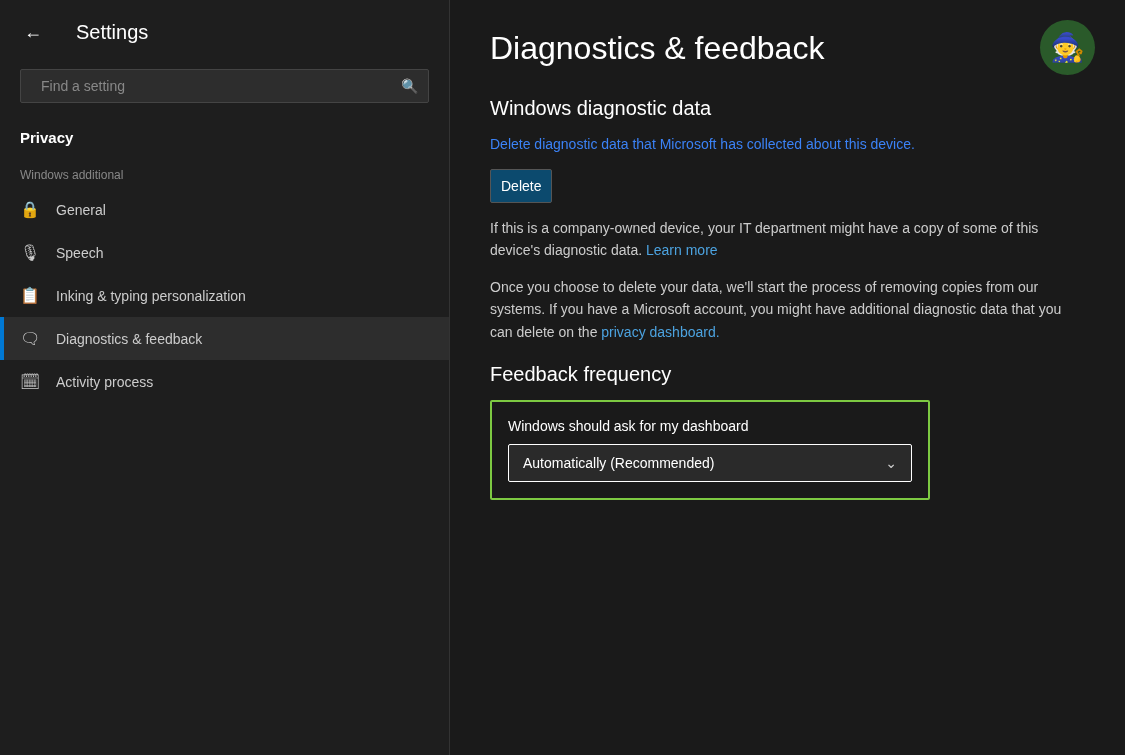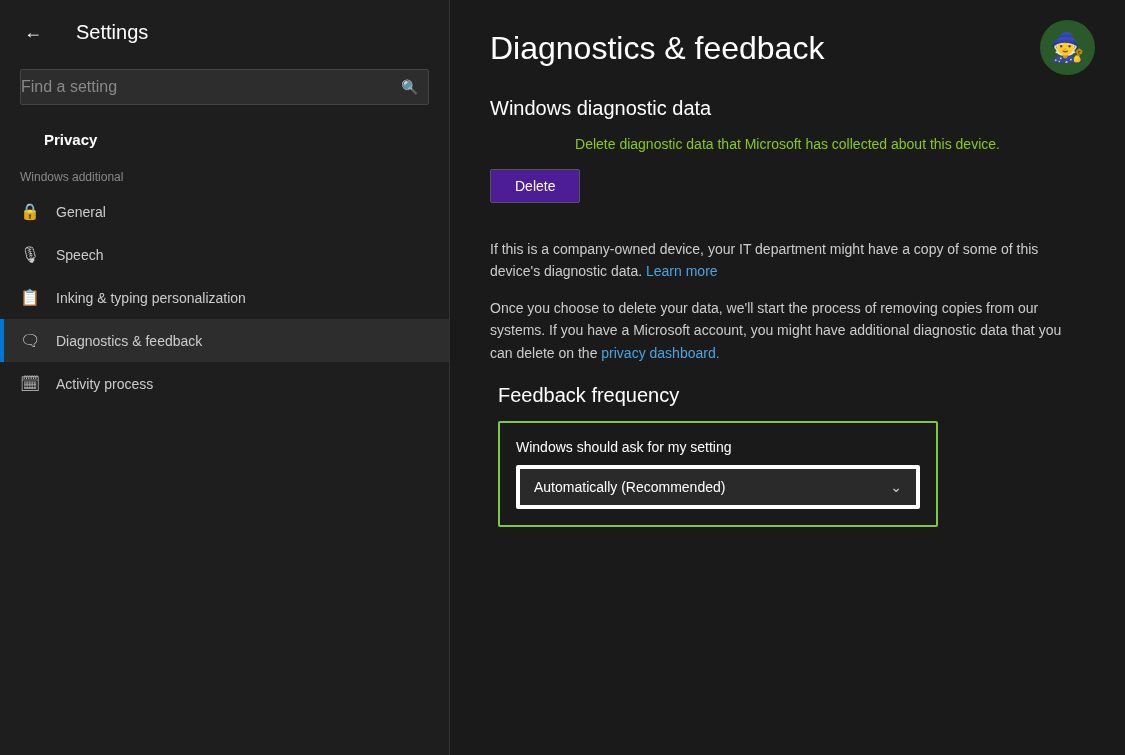--- a/index.html
+++ b/index.html
@@ -52,46 +52,45 @@
     .search-box {
       margin: 4px 20px 16px 20px;
       position: relative;
     }
 
     .search-input {
       width: 100%;
       background: #2d2d2d;
       border: 1px solid #444;
       color: #ccc;
-      padding: 8px 36px 8px 0;
-      font-size: 16px;
+      padding: 8px 36px 8px 20px;
+      font-size: 14px;
       outline: none;
       border-radius: 2px;
     }
 
     .search-input::placeholder {
       color: #888;
     }
 
     .search-icon-wrap {
       position: absolute;
       right: 10px;
       top: 50%;
       transform: translateY(-50%);
       color: #888;
       font-size: 14px;
       pointer-events: none;
     }
 
     .privacy-label {
-      padding: 10px 20px 14px 32px;
+      padding: 10px 20px 14px 20px;
       font-size: 15px;
       font-weight: 600;
       color: #ffffff;
-      margin-left: 12px;
     }
 
     .windows-permissions-label {
       padding: 8px 20px 6px 20px;
       font-size: 12px;
       color: #888;
       text-transform: none;
     }
 
     .nav-item {
@@ -160,74 +159,72 @@
 
     .section-title {
       font-size: 20px;
       font-weight: 400;
       color: #ffffff;
       margin-bottom: 14px;
     }
 
     .section-description {
       font-size: 14px;
-      color: #84cc16;
+      color: #3b82f6;
       margin-bottom: 14px;
       line-height: 1.5;
-      text-align: center;
     }
 
     .delete-button {
-      background: #4c1d95;
+      background: #0c4a6e;
       border: 1px solid #555;
       color: #ffffff;
-      padding: 8px 24px;
-      font-size: 14px;
-      cursor: pointer;
-      margin-bottom: 35px;
+      padding: 8px 10px;
+      font-size: 14px;
+      cursor: pointer;
+      margin-bottom: 14px;
       border-radius: 2px;
     }
 
     .info-text {
       font-size: 14px;
       color: #ccc;
       line-height: 1.6;
       margin-bottom: 14px;
     }
 
     .link-text {
       color: #4ca3e0;
       text-decoration: none;
       cursor: pointer;
     }
 
     .feedback-section {
       margin-top: 20px;
-      margin-left: 8px;
     }
 
     .feedback-box {
       border: 2px solid #7dc942;
       padding: 16px;
       width: 440px;
       border-radius: 2px;
     }
 
     .feedback-label {
       font-size: 14px;
       color: #ffffff;
       margin-bottom: 10px;
     }
 
     .dropdown {
       display: flex;
       align-items: center;
       justify-content: space-between;
       background: #2a2a2a;
-      border: 4px solid #ffffff;
+      border: 1px solid #ffffff;
       padding: 10px 14px;
       cursor: pointer;
       color: #ffffff;
       font-size: 14px;
       border-radius: 2px;
     }
 
     .chevron-down {
       font-size: 14px;
       color: #ccc;
@@ -304,21 +301,21 @@
       <span>If this is a company-owned device, your IT department might have a copy of some of this device's diagnostic data. </span><a class="link-text">Learn more</a>
     </p>
     <p class="info-text">
       <span>Once you choose to delete your data, we'll start the process of removing copies from our systems. If you have a Microsoft account, you might have additional diagnostic data that you can delete on the </span><a class="link-text">privacy dashboard.</a>
     </p>
   </section>
 
   <section class="feedback-section">
     <h2 class="section-title">Feedback frequency</h2>
     <div class="feedback-box">
-      <p class="feedback-label">Windows should ask for my setting</p>
+      <p class="feedback-label">Windows should ask for my dashboard</p>
       <div class="dropdown">
         <span>Automatically (Recommended)</span>
         <span class="chevron-down">⌄</span>
       </div>
     </div>
   </section>
 
 </div>
 
 </body></html>

